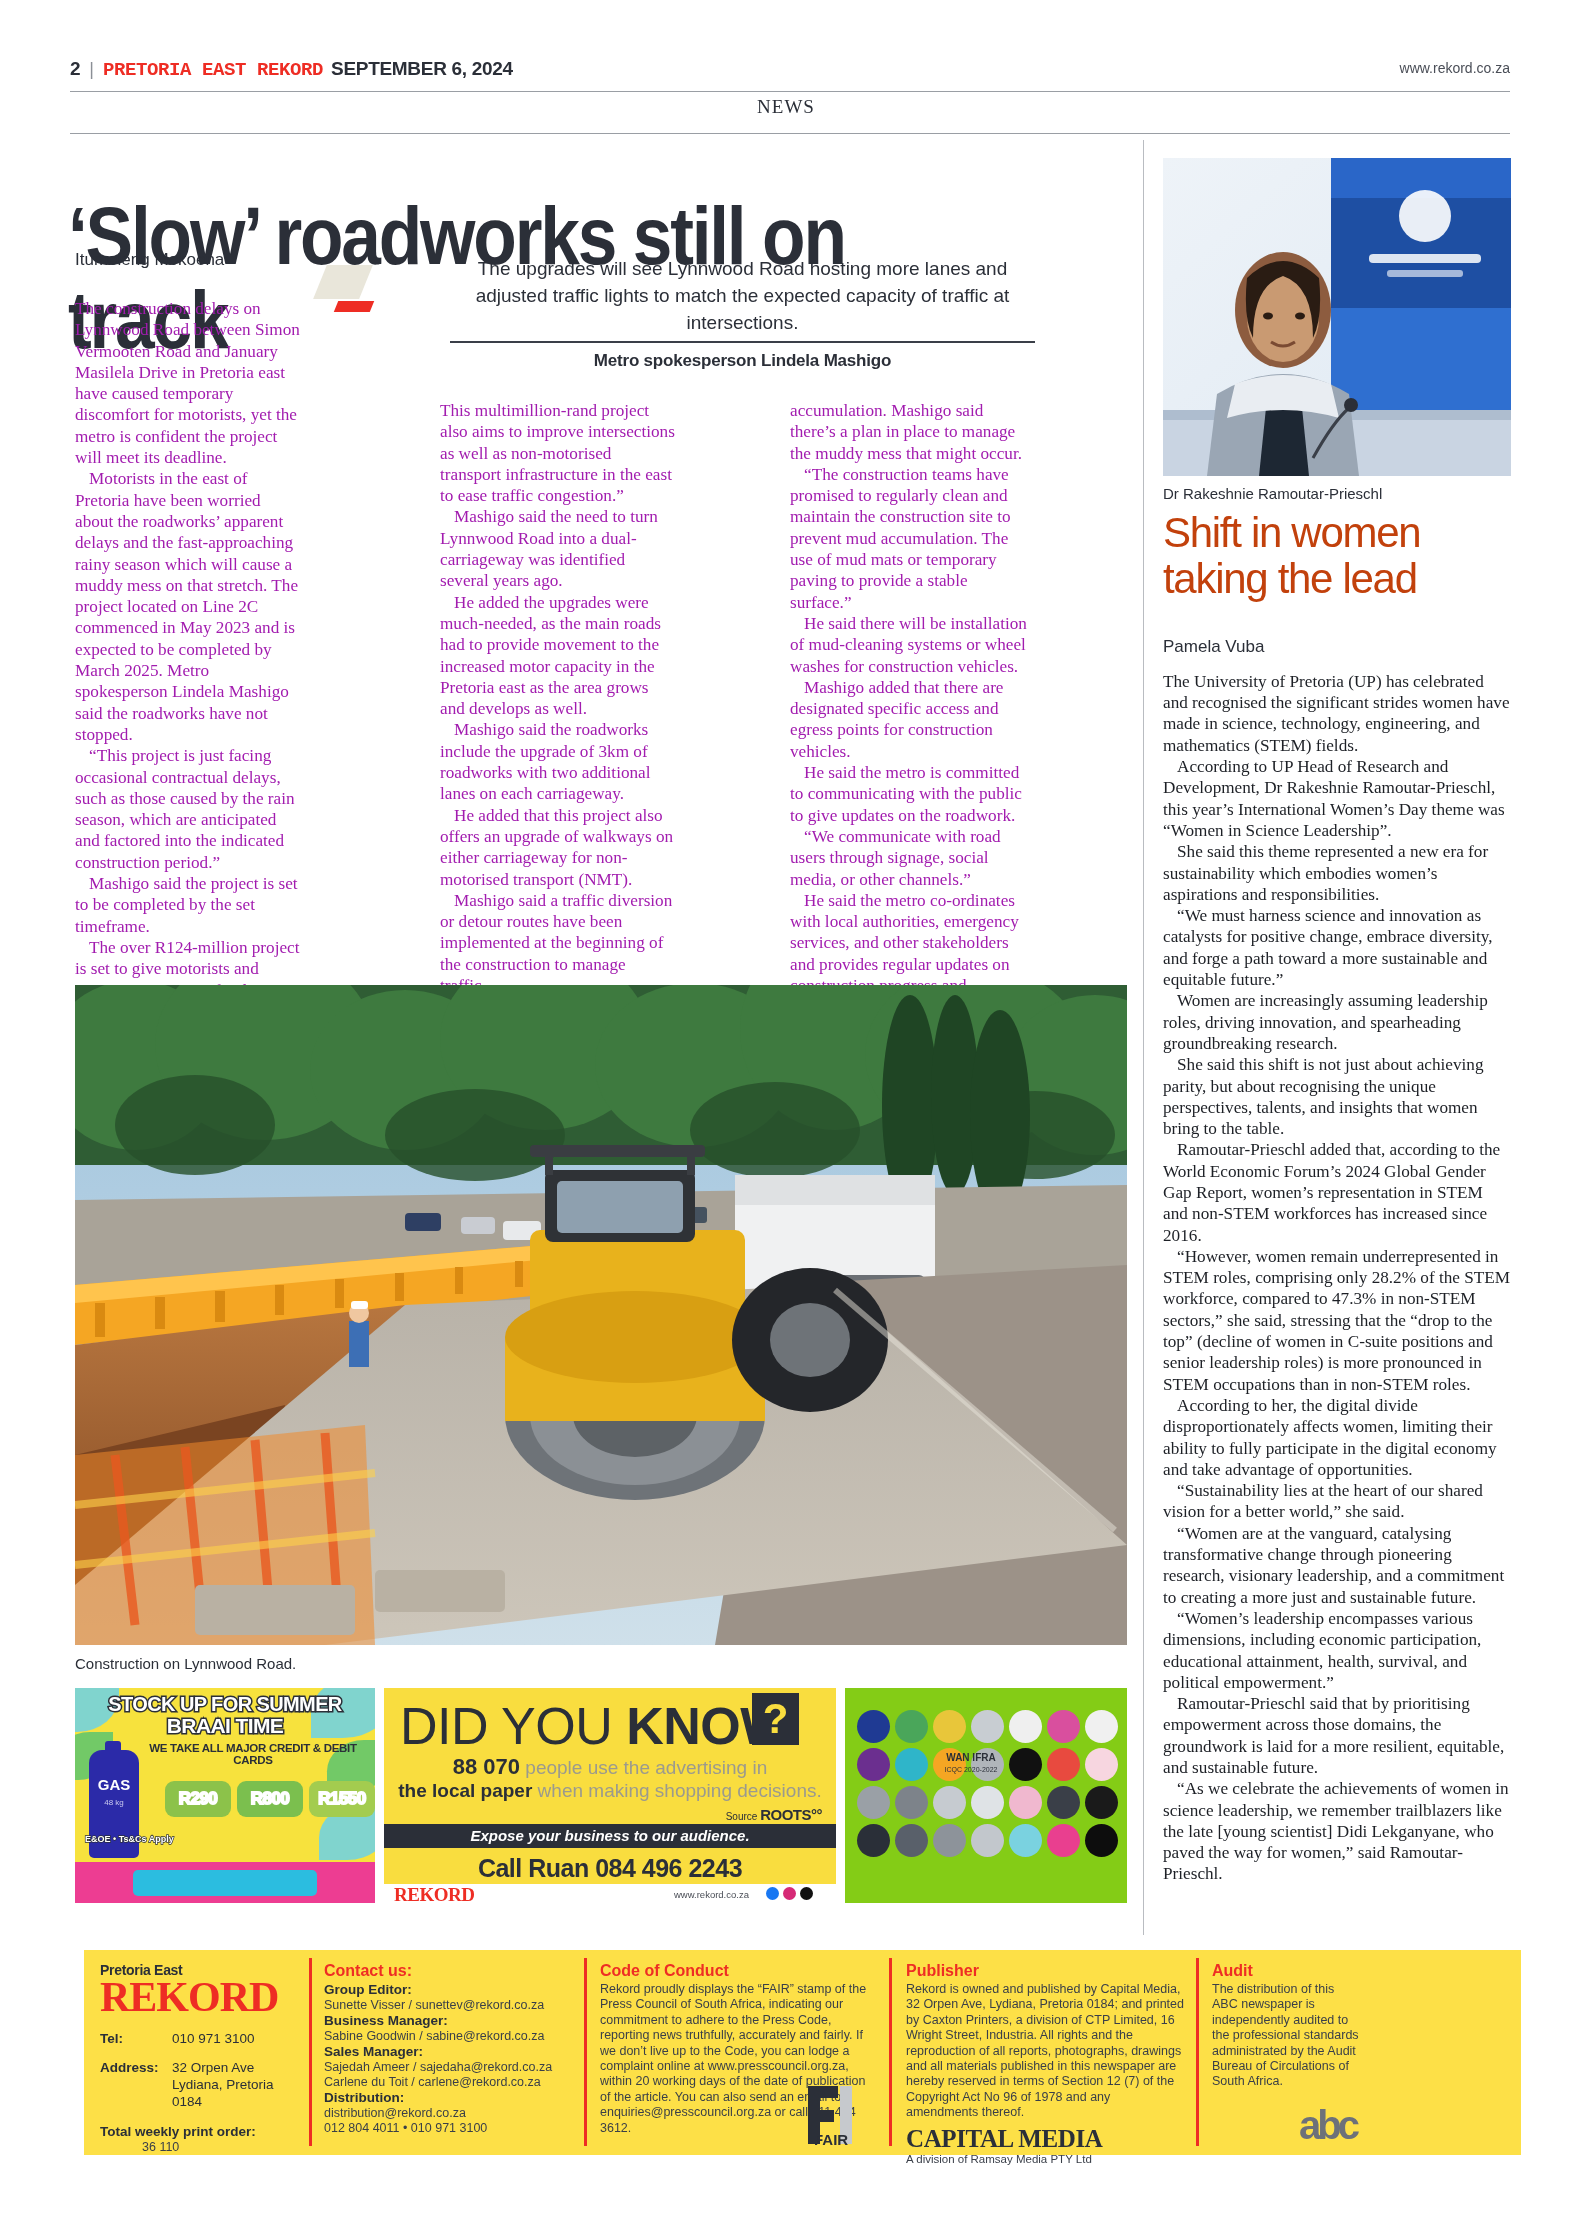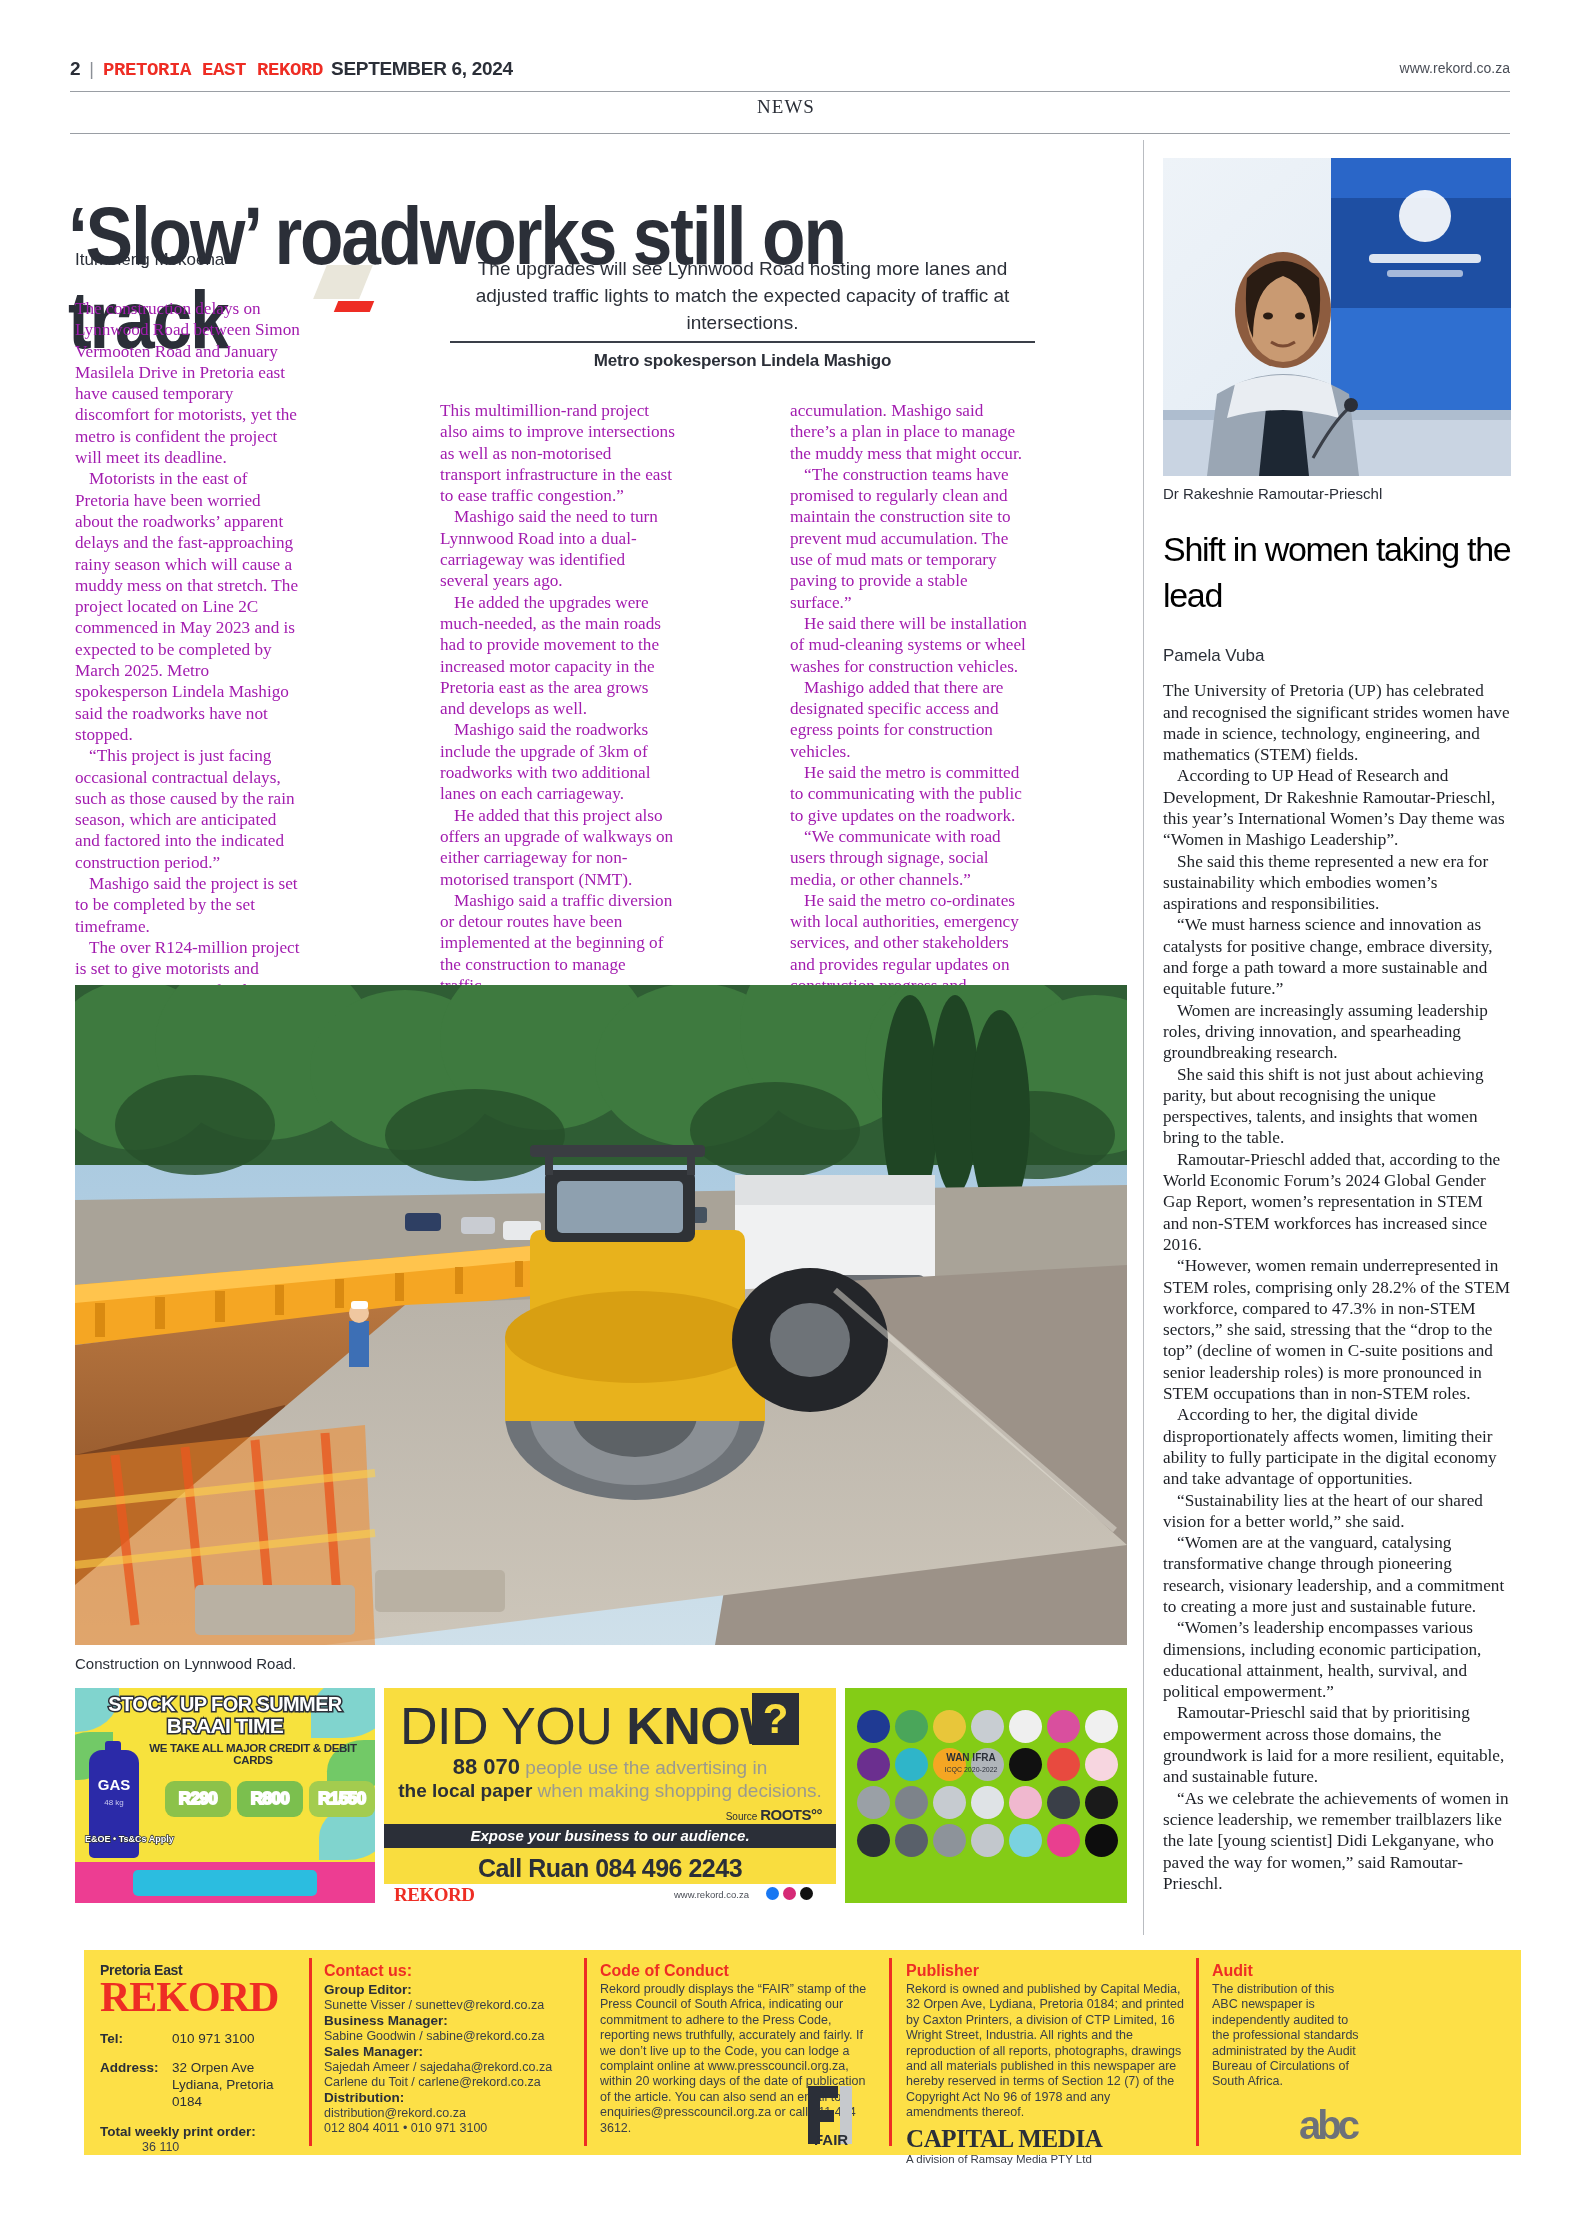--- a/index.html
+++ b/index.html
@@ -57,22 +57,22 @@
   .col p.first{text-indent:0;}
   #col1{left:75px;top:298px;width:225px;}
   #col2{left:440px;top:400px;width:235px;}
   #col3{left:790px;top:400px;width:240px;}
 
   
   .rail-divider{position:absolute;left:1143px;top:140px;width:1px;height:1795px;background:#b9bcc1;}
   .rail{position:absolute;left:1163px;top:158px;width:348px;}
   .rail-photo{position:relative;width:348px;height:318px;overflow:hidden;background:#cfd8e6;}
   .rail-caption{font-size:15px;color:#2b2f38;margin-top:9px;}
-  .rail-headline{font-size:34px;line-height:46px;font-weight:normal;color:#000000;
-    margin-top:24px;letter-spacing:-1.3px;}
+  .rail-headline{font-size:42px;line-height:46px;font-weight:normal;color:#c2410c;
+    margin-top:8px;letter-spacing:-1.3px;}
   .rail-byline{font-size:17px;color:#2b2f38;margin-top:18px;}
   .rail-body{font-family:"Liberation Serif", serif;font-size:17.2px;line-height:21.3px;
     color:#1d2026;margin-top:14px;}
   .rail-body p{margin:0;text-indent:14px;}
   .rail-body p.first{text-indent:0;}
 
   
   .mainphoto{position:absolute;left:75px;top:985px;width:1052px;height:660px;overflow:hidden;}
   .mainphoto-cap{position:absolute;left:75px;top:1655px;font-size:15px;color:#2b2f38;}
 
@@ -382,21 +382,21 @@
           <path d="M150 300 Q170 264 186 250"></path>
         </g>
         <circle cx="188" cy="247" r="7" fill="#2b2f38"></circle>
       </svg>
     </div>
     <div class="rail-caption">Dr Rakeshnie Ramoutar-Prieschl</div>
     <h2 class="rail-headline">Shift in women taking the lead</h2>
     <div class="rail-byline">Pamela Vuba</div>
     <div class="rail-body" id="railbody">
         <p class="first">The University of Pretoria (UP) has celebrated and recognised the significant strides women have made in science, technology, engineering, and mathematics (STEM) fields.</p>
-        <p>According to UP Head of Research and Development, Dr Rakeshnie Ramoutar-Prieschl, this year’s International Women’s Day theme was “Women in Mashigo Leadership”.</p>
+        <p>According to UP Head of Research and Development, Dr Rakeshnie Ramoutar-Prieschl, this year’s International Women’s Day theme was “Women in Science Leadership”.</p>
         <p>She said this theme represented a new era for sustainability which embodies women’s aspirations and responsibilities.</p>
         <p>“We must harness science and innovation as catalysts for positive change, embrace diversity, and forge a path toward a more sustainable and equitable future.”</p>
         <p>Women are increasingly assuming leadership roles, driving innovation, and spearheading groundbreaking research.</p>
         <p>She said this shift is not just about achieving parity, but about recognising the unique perspectives, talents, and insights that women bring to the table.</p>
         <p>Ramoutar-Prieschl added that, according to the World Economic Forum’s 2024 Global Gender Gap Report, women’s representation in STEM and non-STEM workforces has increased since 2016.</p>
         <p>“However, women remain underrepresented in STEM roles, comprising only 28.2% of the STEM workforce, compared to 47.3% in non-STEM sectors,” she said, stressing that the “drop to the top” (decline of women in C-suite positions and senior leadership roles) is more pronounced in STEM occupations than in non-STEM roles.</p>
         <p>According to her, the digital divide disproportionately affects women, limiting their ability to fully participate in the digital economy and take advantage of opportunities.</p>
         <p>“Sustainability lies at the heart of our shared vision for a better world,” she said.</p>
         <p>“Women are at the vanguard, catalysing transformative change through pioneering research, visionary leadership, and a commitment to creating a more just and sustainable future.</p>
         <p>“Women’s leadership encompasses various dimensions, including economic participation, educational attainment, health, survival, and political empowerment.”</p>

